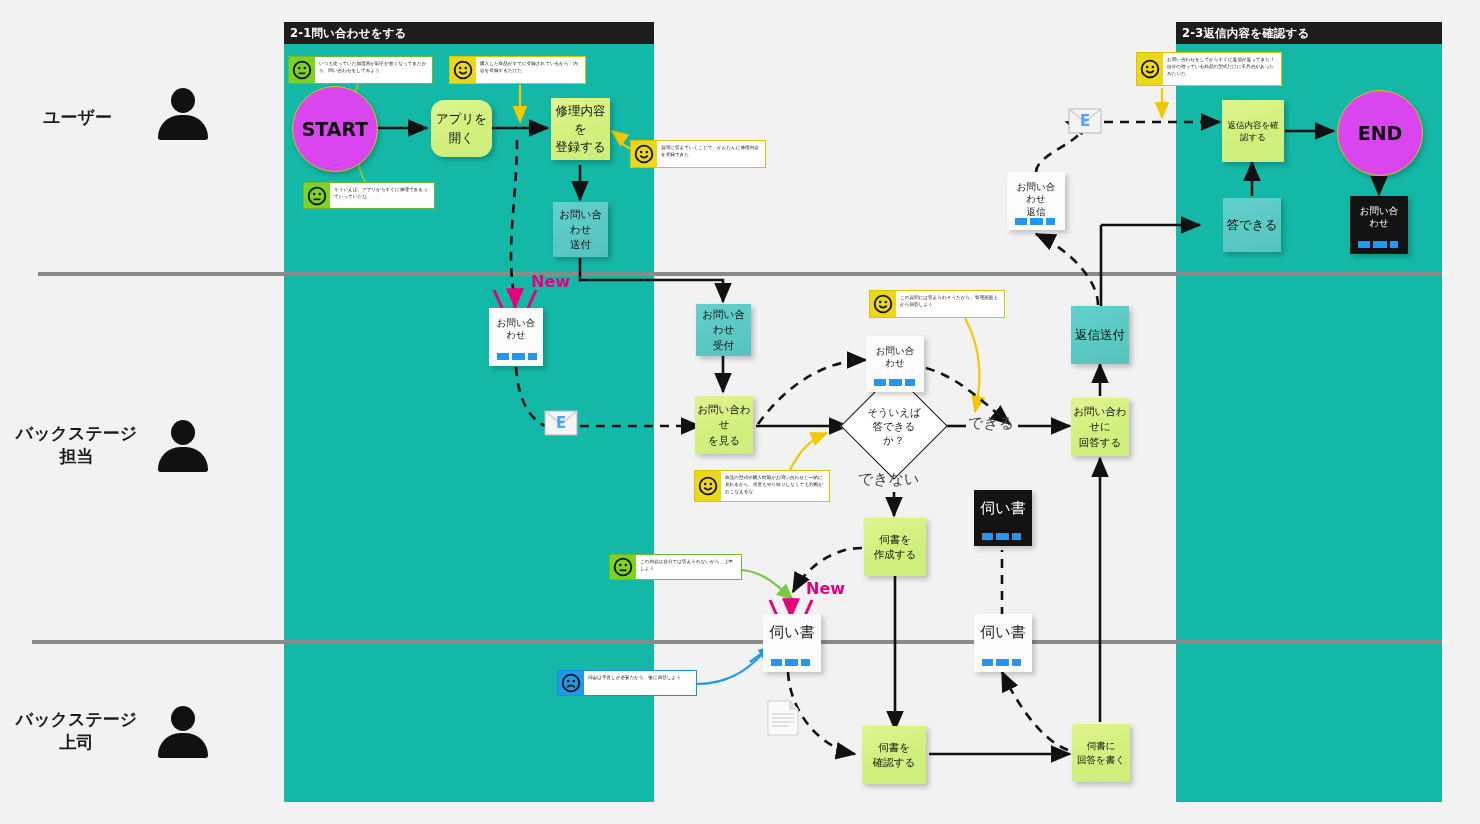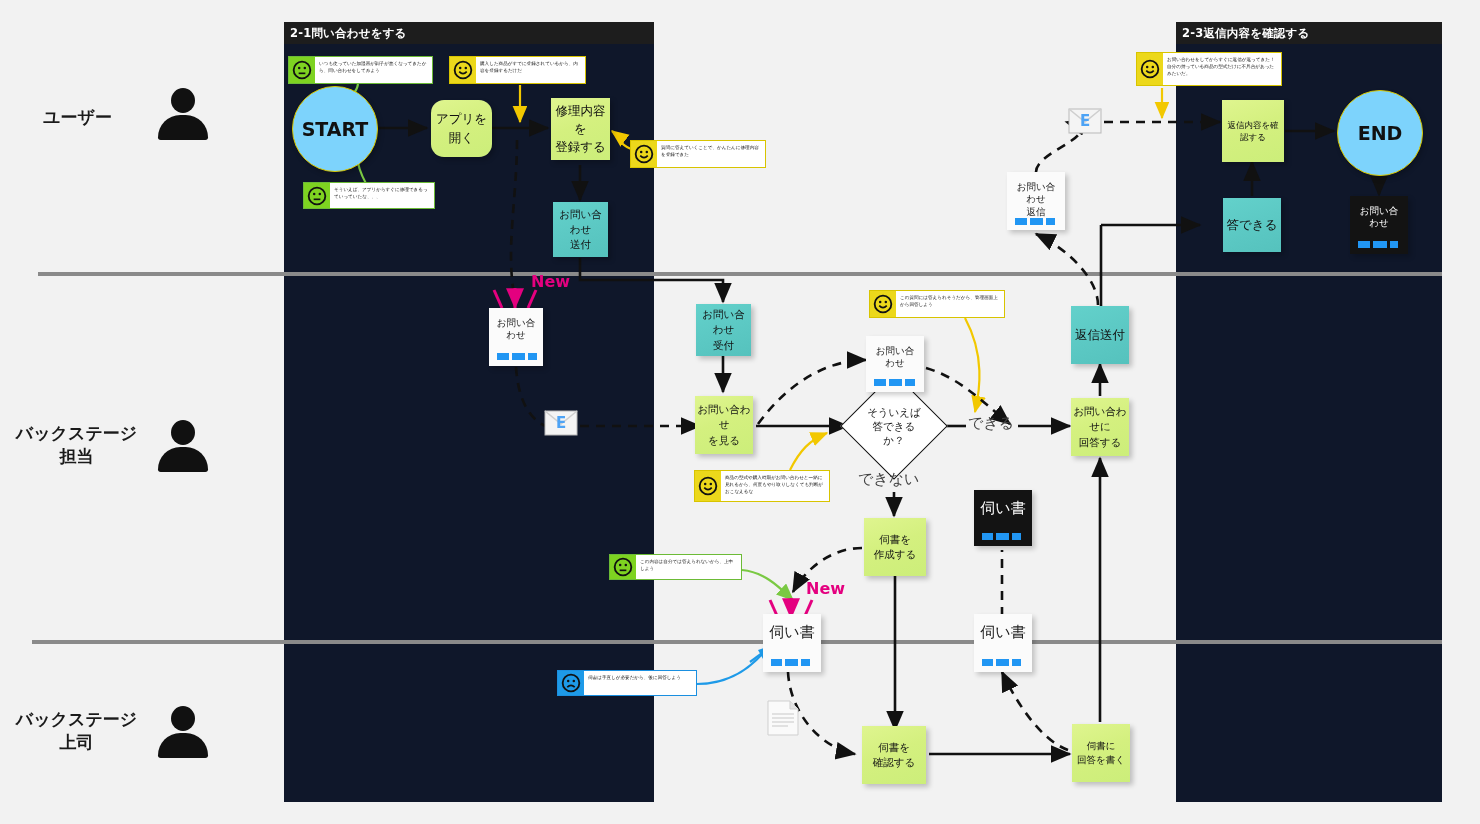--- a/index.html
+++ b/index.html
@@ -5,21 +5,21 @@
   html,body{margin:0;padding:0;}
   body{
     width:1480px;height:824px;
     background:#f2f2f2;
     font-family:"DejaVu Sans","Liberation Sans",sans-serif;
     overflow:hidden;position:relative;
   }
   #canvas{position:absolute;left:0;top:0;width:1480px;height:824px;}
 
   
-  .phase{position:absolute;background:#0f172a;}
+  .phase{position:absolute;background:#14b8a6;}
   .phase-header{
     position:absolute;left:0;top:0;height:22px;width:100%;
     background:#1d1d1d;color:#fff;
     font-size:11.5px;font-weight:bold;
     display:flex;align-items:center;padding-left:6px;
     box-sizing:border-box;letter-spacing:.2px;
   }
 
   
   .lane-label{
@@ -45,21 +45,21 @@
     font-size:10.5px;color:#111;line-height:1.45;
     box-shadow:3px 3px 5px rgba(0,0,0,.22);
     padding:2px;
   }
   .note.green{background:linear-gradient(160deg,#dff58f 0%,#d4f07f 45%,#ccee7a 100%);}
   .note.teal{background:linear-gradient(160deg,#63d1cb 0%,#5cc9c4 50%,#55c2bd 100%);}
   .note.mid{font-size:12.5px;}
 
   
   .circle{
-    position:absolute;border-radius:50%;background:#7dd3fc;
+    position:absolute;border-radius:50%;background:#d946ef;
     border:1px solid #d8c800;
     display:flex;align-items:center;justify-content:center;
     font-weight:bold;font-size:19px;color:#111;
     box-shadow:2px 3px 5px rgba(0,0,0,.2);
   }
 
   
   .diamond-wrap{position:absolute;}
   .diamond-shape{
     position:absolute;left:0;top:0;width:100%;height:100%;

